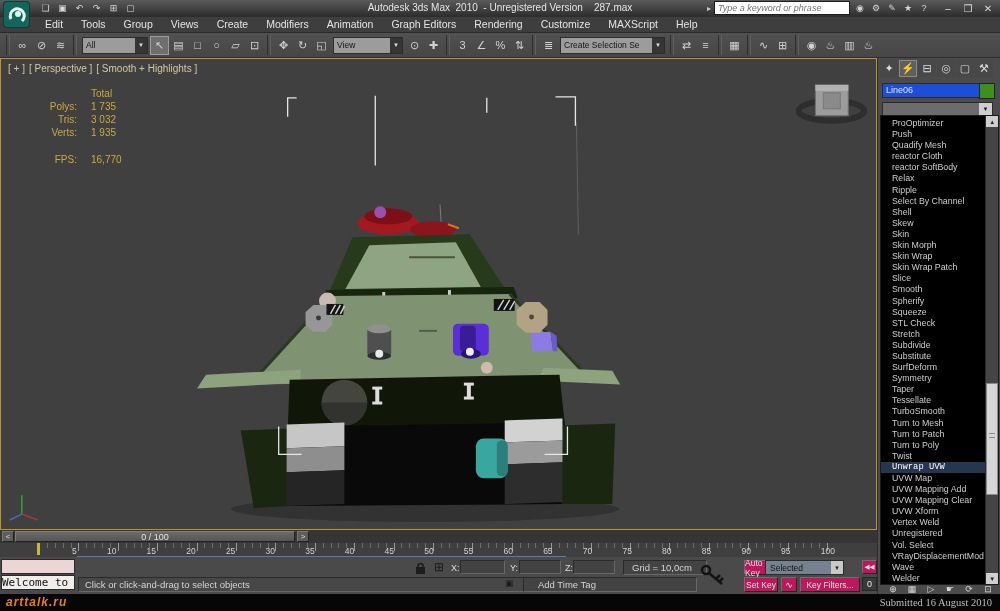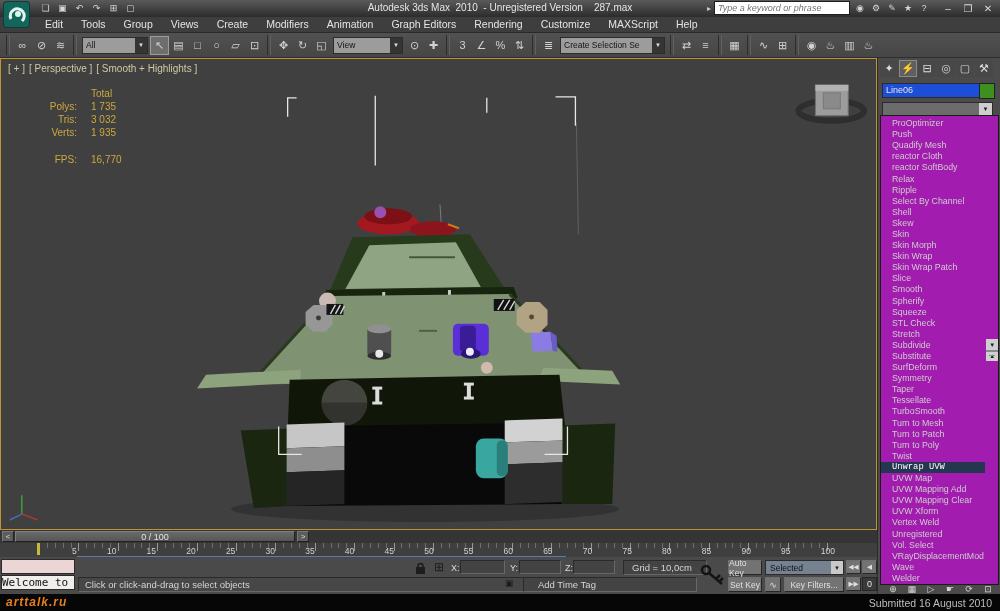--- a/index.html
+++ b/index.html
@@ -72,21 +72,21 @@
     background:#3f8f1f;border:1px solid #222;}
   .pcombo{position:absolute;left:4px;top:44px;width:111px;height:14px;background:#6c6c6c;
     border:1px solid #2b2b2b;box-sizing:border-box;}
   .pcombo .arw{position:absolute;right:0;top:0;width:13px;height:12px;background:#cecece;
     color:#1a1a1a;font-size:6px;display:flex;align-items:center;justify-content:center;}
   .navicons{position:absolute;left:6px;top:524px;display:flex;gap:1px;}
   .navbtn{width:18px;height:13px;display:flex;align-items:center;justify-content:center;
     color:#d6d6d6;font-size:9px;}
   
   .modlist{left:880px;top:115px;width:119px;height:470px;z-index:10;
-    background:#a21caf;border:1px solid #1b1b1b;box-sizing:border-box;display:flex;align-items:center;}
+    background:#000000;border:1px solid #1b1b1b;box-sizing:border-box;display:flex;}
   .mod-items{width:105px;padding-top:2px;}
   .mod-item{height:11.1px;line-height:11.1px;color:#cdcdcd;font-size:8.8px;
     padding-left:11px;white-space:nowrap;overflow:hidden;}
   .mod-item.selected{background:#243650;color:#fff;font-family:Liberation Mono, monospace;}
   .modscroll{width:12px;background:#454545;border-left:1px solid #2a2a2a;
     position:relative;}
   .scr-up,.scr-dn{position:absolute;left:0;width:12px;height:11px;background:#cfcfcf;
     color:#222;font-size:6px;display:flex;align-items:center;justify-content:center;}
   .scr-up{top:0;} .scr-dn{bottom:0;}
   .scr-thumb{position:absolute;left:0;top:57%;width:12px;height:24%;background:#d6d6d6;
@@ -112,40 +112,40 @@
     background-repeat:no-repeat;}
   .tb-marker{position:absolute;left:37px;top:0;width:3px;height:12px;background:#c9b73c;}
   .tb-nums{position:absolute;left:72px;top:3px;width:763px;display:flex;
     justify-content:space-between;color:#d2d2d2;font-size:8.5px;}
   .tb-blueline{position:absolute;left:77px;bottom:0;width:489px;height:1px;
     background:#5a7ca8;}
   
   .statusbar{left:0;top:557px;width:1000px;height:37px;background:#4a4a4a;}
   .sunken{background:#434343;border:1px solid #2a2a2a;border-bottom-color:#686868;
     border-right-color:#686868;box-sizing:border-box;color:#d4d4d4;font-size:9.5px;}
-  .raised{background:#737373;border:1px solid #6f6f6f;border-bottom-color:#262626;
+  .raised{background:#be185d;border:1px solid #6f6f6f;border-bottom-color:#262626;
     border-right-color:#262626;box-sizing:border-box;color:#e0e0e0;font-size:8.5px;
-    display:flex;align-items:center;justify-content:center;}
+    display:flex;align-items:center;justify-content:center;margin-left:16px;}
   .listener-pink{left:1px;top:2px;width:74px;height:15px;background:#ecd5d5;
     border:1px solid #2a2a2a;box-sizing:border-box;}
   .listener-white{left:1px;top:18px;width:74px;height:15px;background:#f0eeec;
     border:1px solid #2a2a2a;box-sizing:border-box;color:#111;font-size:11px;
     font-family:"DejaVu Sans Mono",monospace;line-height:13px;white-space:nowrap;
     overflow:hidden;}
   .coordlbl{color:#dedede;font-size:9px;top:6px;}
   .coordfld{top:3px;width:45px;height:14px;}
   .ico-dark{color:#1c1c1c;font-size:12px;}
   .pb-btn{width:15px;height:14px;font-size:6.5px;}
   .framefld{background:#3a3a3a;border:1px solid #262626;color:#e8e8e8;font-size:9px;
     text-align:center;line-height:12px;box-sizing:border-box;}
   
   .footer{left:0;top:594px;width:1000px;height:17px;background:#060606;}
   .watermark{position:absolute;left:6px;top:1px;color:#e87f1c;font-size:12px;
     font-weight:bold;font-style:italic;letter-spacing:1px;}
-  .submitted{position:absolute;right:8px;top:3px;color:#bdbdbd;font-size:10.5px;}
+  .submitted{position:absolute;right:8px;top:3px;color:#bdbdbd;font-size:10.5px;font-family:Liberation Serif, serif;}
 </style>
 </head>
 <body>
 
 <div id="app">
 
   <div class="abs titlebar">
     <div class="abs qaccess">
 
         <span class="qbtn">

